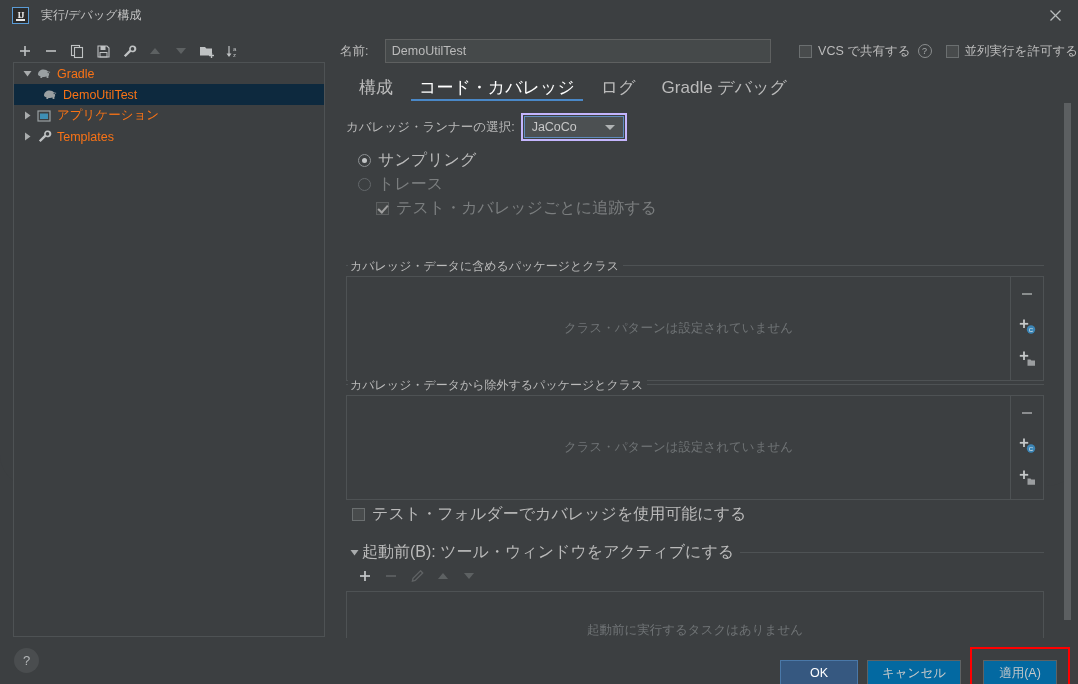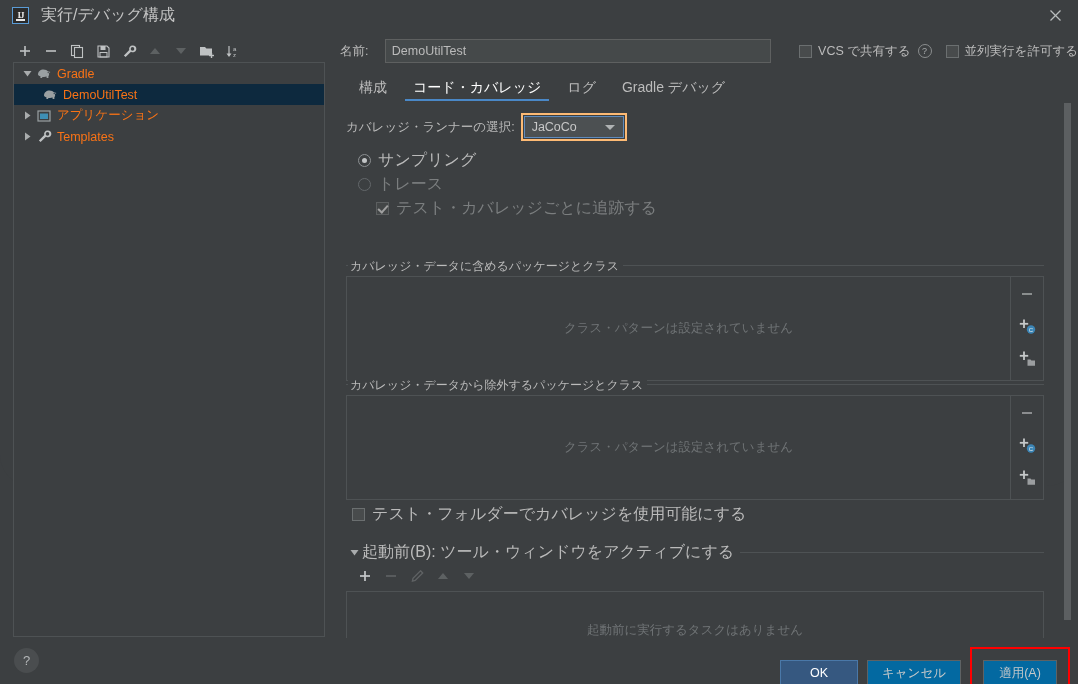--- a/index.html
+++ b/index.html
@@ -39,21 +39,21 @@
     font-family: "Liberation Serif", serif;
     position: relative;
   }
   .ij-logo::after {
     content: "";
     position: absolute; left: 3px; right: 3px; bottom: 2px;
     height: 2px; background: #e8e8e8;
   }
   .title-text {
     margin-left: 12px;
-    font-size: 16px;
+    font-size: 12px;
     color: #c3c3c3;
   }
   .close-btn {
     position: absolute; right: 0; top: 0;
     width: 46px; height: 30px;
     display: flex; align-items: center; justify-content: center;
     cursor: pointer;
   }
   .close-btn svg { display: block; }
 
@@ -162,21 +162,21 @@
   
   .tabs {
     position: absolute; left: 0; top: 44px;
     width: 742px; height: 27px;
     display: flex; align-items: flex-end;
     padding-left: 10px;
   }
   .tab {
     height: 27px; padding: 0 13px;
     display: flex; align-items: center;
-    font-size: 14px; color: #bbbbbb;
+    font-size: 17px; color: #bbbbbb;
     cursor: pointer;
     position: relative;
   }
   .tab.active { color: #ffffff; }
   .tab.active::after {
     content: "";
     position: absolute; left: 5px; right: 5px; bottom: 0;
     height: 2px; background: #4a88c7;
   }
 
@@ -196,21 +196,21 @@
     background: #5c5f61;
     cursor: pointer;
   }
 
   .runner-row {
     position: absolute; left: 10px; top: 12px;
     display: flex; align-items: center;
   }
   .runner-label { font-size: 12.5px; color: #bbbbbb; }
   .hl-red {
-    border: 2px solid #fdba74;
+    border: 2px solid #c4b5fd;
     padding: 1px;
     margin-left: 6px;
     display: inline-block;
   }
   .combo {
     width: 100px; height: 22px;
     background: #4c5052;
     border: 1px solid #5f8bbd;
     display: flex; align-items: center;
     padding: 0 4px 0 7px;

